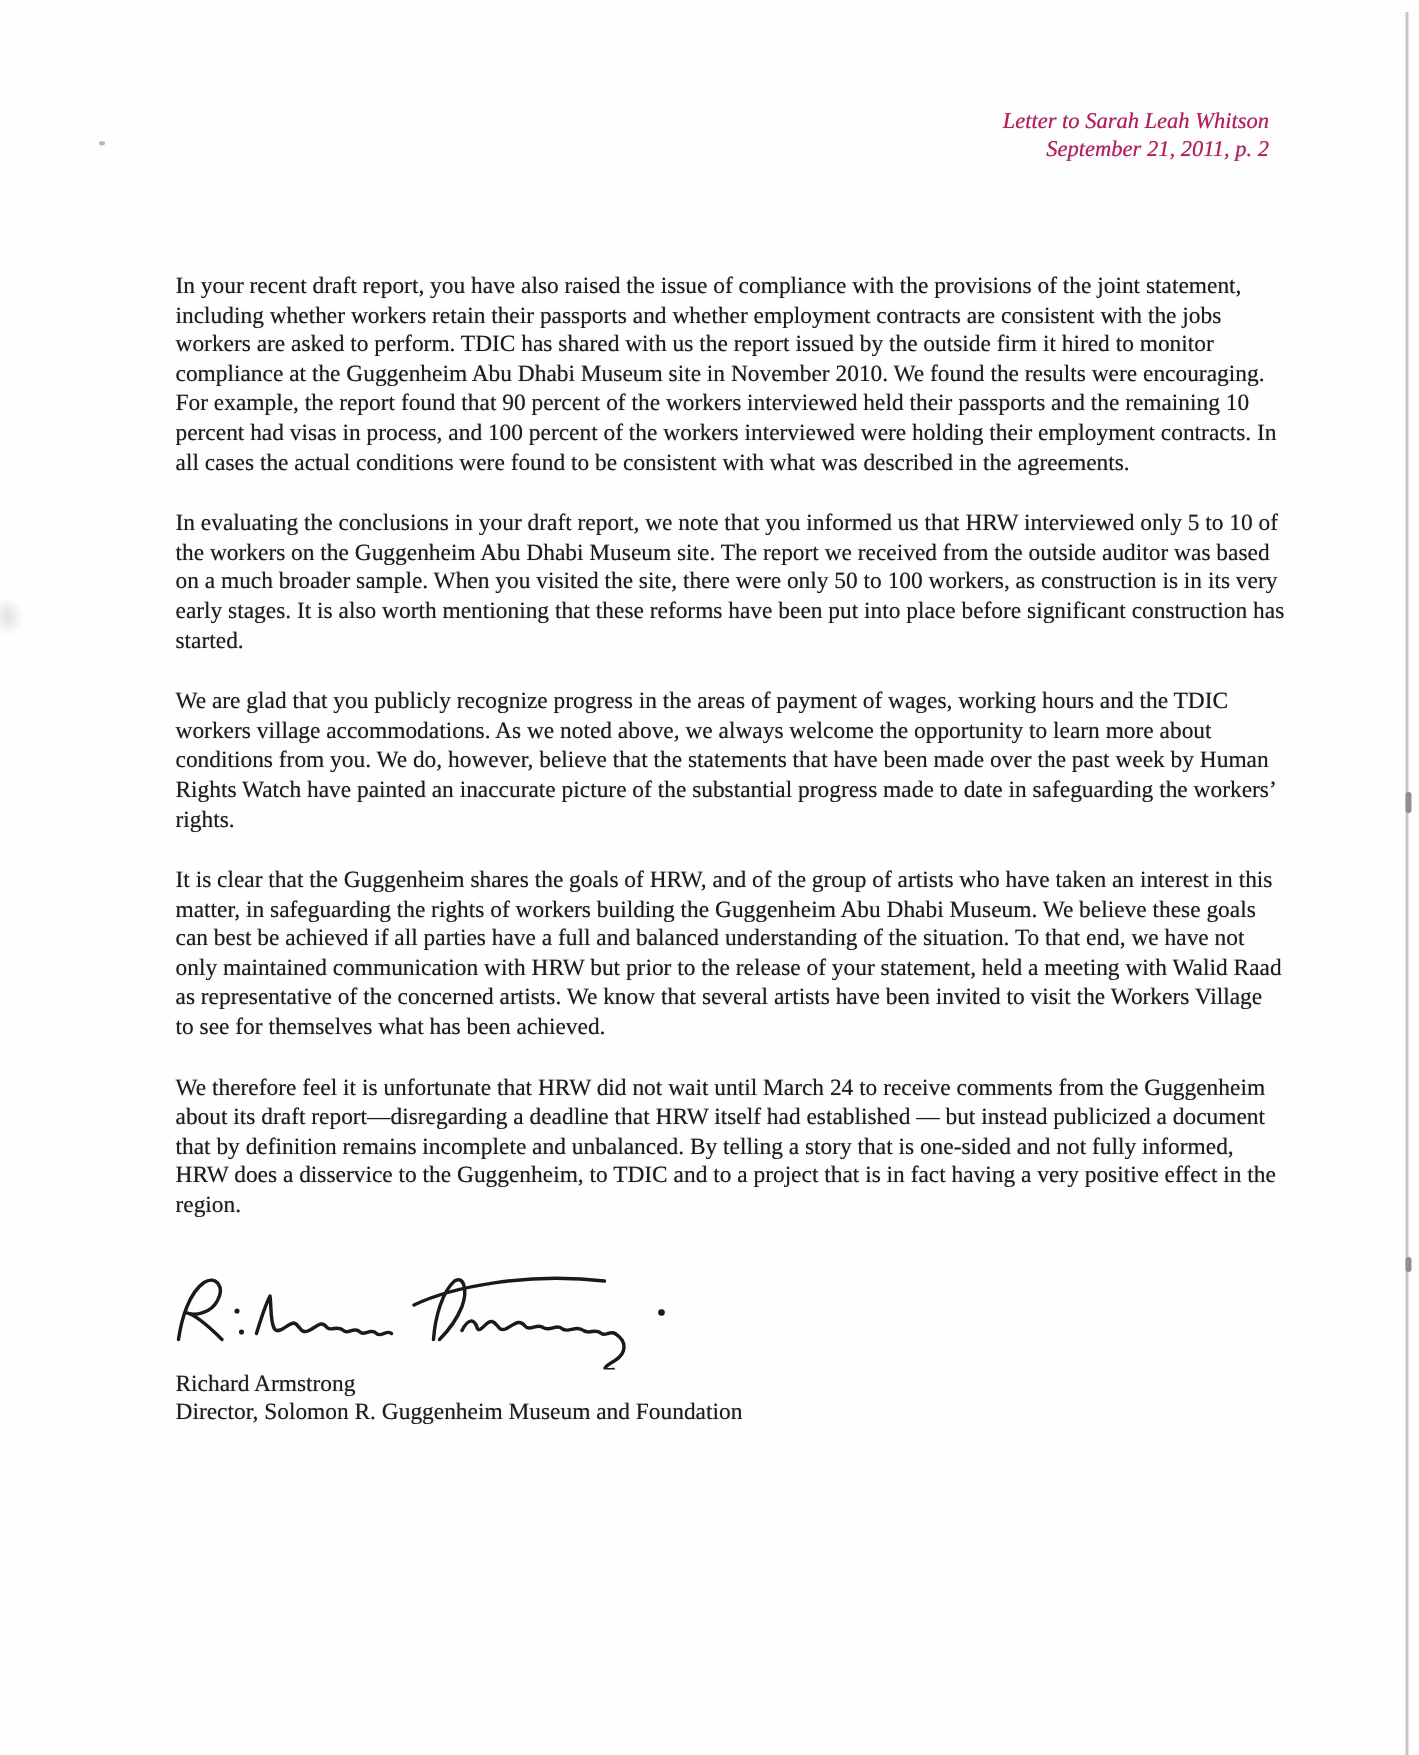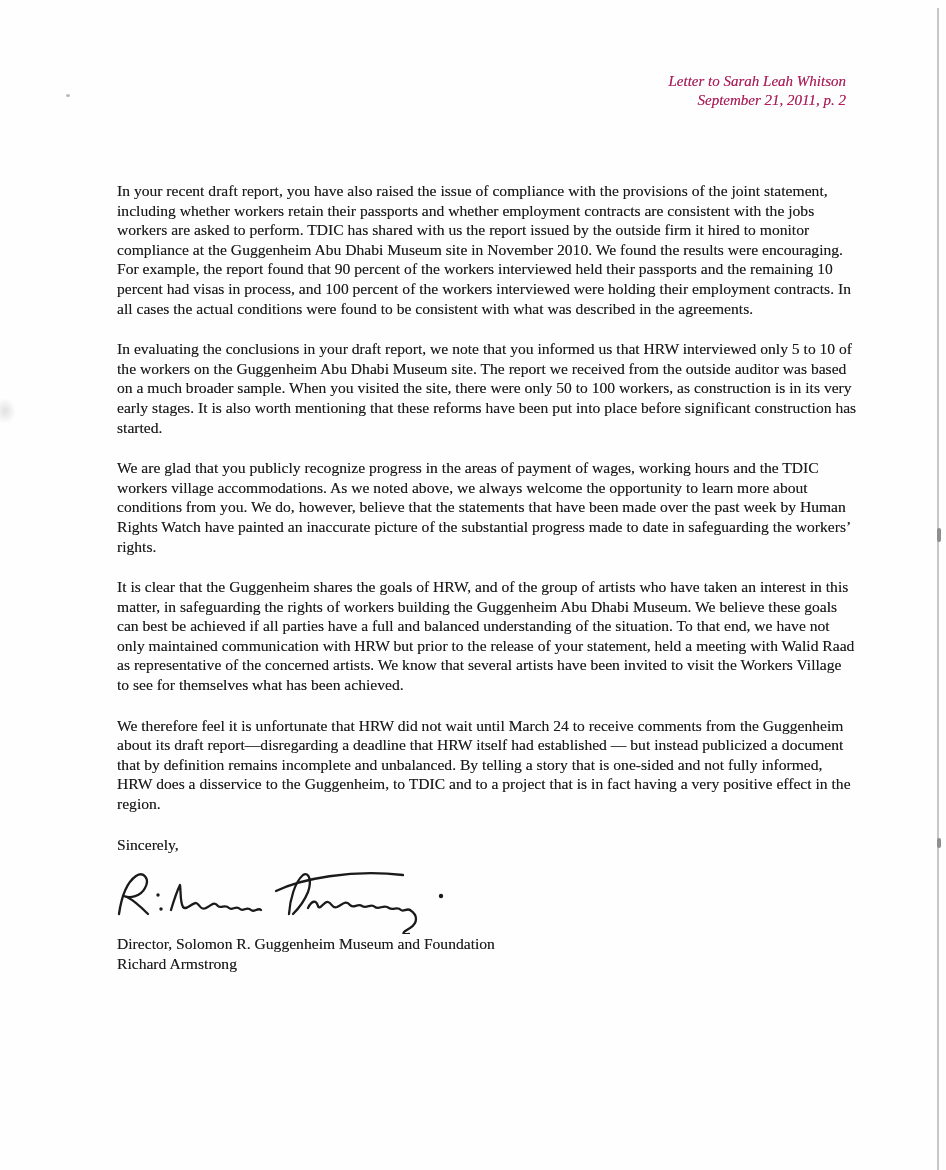--- a/index.html
+++ b/index.html
@@ -103,21 +103,20 @@
     <div>September 21, 2011, p. 2</div>
   </div>
 
   <div class="letter-body">
     <p>In your recent draft report, you have also raised the issue of compliance with the provisions of the joint statement, including whether workers retain their passports and whether employment contracts are consistent with the jobs workers are asked to perform. TDIC has shared with us the report issued by the outside firm it hired to monitor compliance at the Guggenheim Abu Dhabi Museum site in November 2010.  We found the results were encouraging.  For example, the report found that 90 percent of the workers interviewed held their passports and the remaining 10 percent had visas in process, and 100 percent of the workers interviewed were holding their employment contracts. In all cases the actual conditions were found to be consistent with what was described in the agreements.</p>
     <p>In evaluating the conclusions in your draft report, we note that you informed us that HRW interviewed only 5 to 10 of the workers on the Guggenheim Abu Dhabi Museum site. The report we received from the outside auditor was based on a much broader sample.  When you visited the site, there were only 50 to 100 workers, as construction is in its very early stages.  It is also worth mentioning that these reforms have been put into place before significant construction has started.</p>
     <p>We are glad that you publicly recognize progress in the areas of payment of wages, working hours and the TDIC workers village accommodations. As we noted above, we always welcome the opportunity to learn more about conditions from you.  We do, however, believe that the statements that have been made over the past week by Human Rights Watch have painted an inaccurate picture of the substantial progress made to date in safeguarding the workers’ rights.</p>
     <p>It is clear that the Guggenheim shares the goals of HRW, and of the group of artists who have taken an interest in this matter, in safeguarding the rights of workers building the Guggenheim Abu Dhabi Museum. We believe these goals can best be achieved if all parties have a full and balanced understanding of the situation.  To that end, we have not only maintained communication with HRW but prior to the release of your statement, held a meeting with Walid Raad as representative of the concerned artists. We know that several artists have been invited to visit the Workers Village to see for themselves what has been achieved.</p>
     <p>We therefore feel it is unfortunate that HRW did not wait until March 24 to receive comments from the Guggenheim about its draft report—disregarding a deadline that HRW itself had established — but instead publicized a document that by definition remains incomplete and unbalanced. By telling a story that is one-sided and not fully informed, HRW does a disservice to the Guggenheim, to TDIC and to a project that is in fact having a very positive effect in the region.</p>
 
-    <p class="closing">Sincerely,</p>
 
     <div class="signature-block">
       <svg width="350" height="78" viewBox="0 0 350 78">
         <g fill="none" stroke="#1a1a1a" stroke-width="2.3" stroke-linecap="round" stroke-linejoin="round">
 
           <path d="M8,58 C10,44 15,27 25,20 C33,15 39,23 34,32 C30,40 19,43 13,40"></path>
           <path d="M16,41 C24,45 31,52 37,58"></path>
 
           <circle cx="47" cy="39" r="1.7" fill="#1a1a1a" stroke="none"></circle>
           <circle cx="50" cy="53" r="1.7" fill="#1a1a1a" stroke="none"></circle>
@@ -131,18 +130,18 @@
           <path d="M197,52 C201,44 205,44 207,50 C209,55 213,45 217,46 C221,47 221,53 226,51 C232,48 235,44 239,49 C242,53 247,47 251,50 C256,53 260,47 264,51 C268,54 273,48 278,52 C282,55 286,50 290,54 C292,56 296,52 299,54"></path>
 
           <path d="M299,54 C307,59 307,67 299,72 C292,76 289,79 298,78"></path>
 
           <circle cx="330" cy="40" r="2.2" fill="#1a1a1a" stroke="none"></circle>
         </g>
       </svg>
     </div>
 
     <div class="signer-block">
+      <div>Richard Armstrong</div>
       <div>Director, Solomon R. Guggenheim Museum and Foundation</div>
-      <div>Richard Armstrong</div>
     </div>
   </div>
 
 </div>
 
 </body></html>

